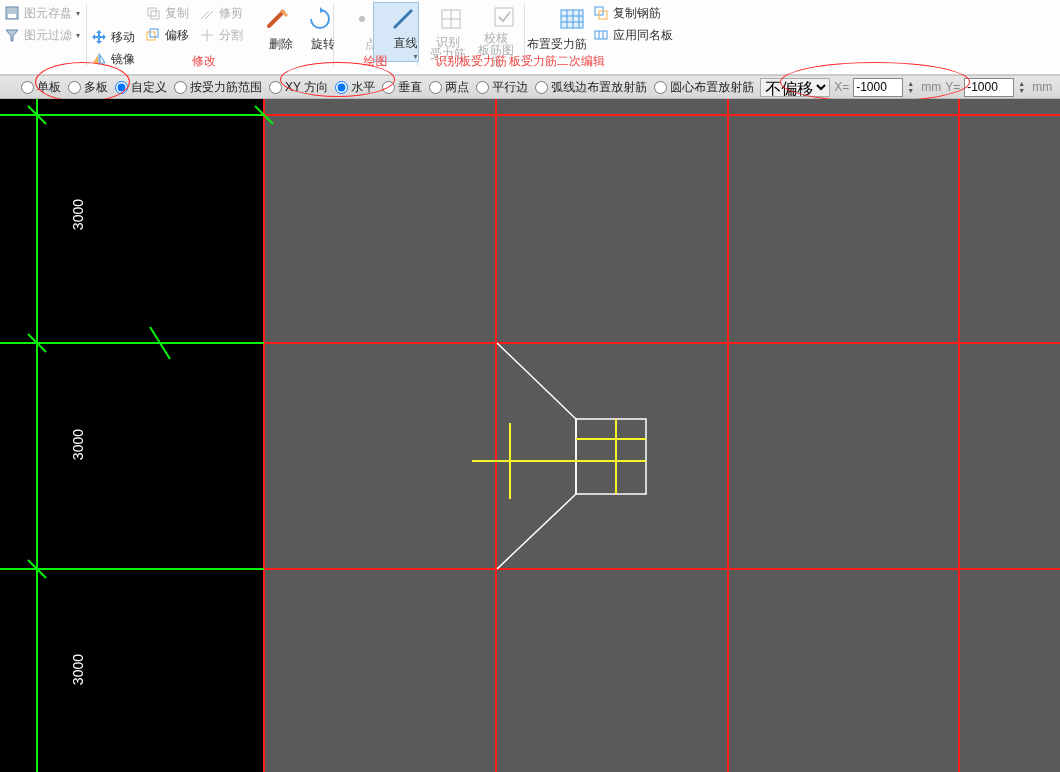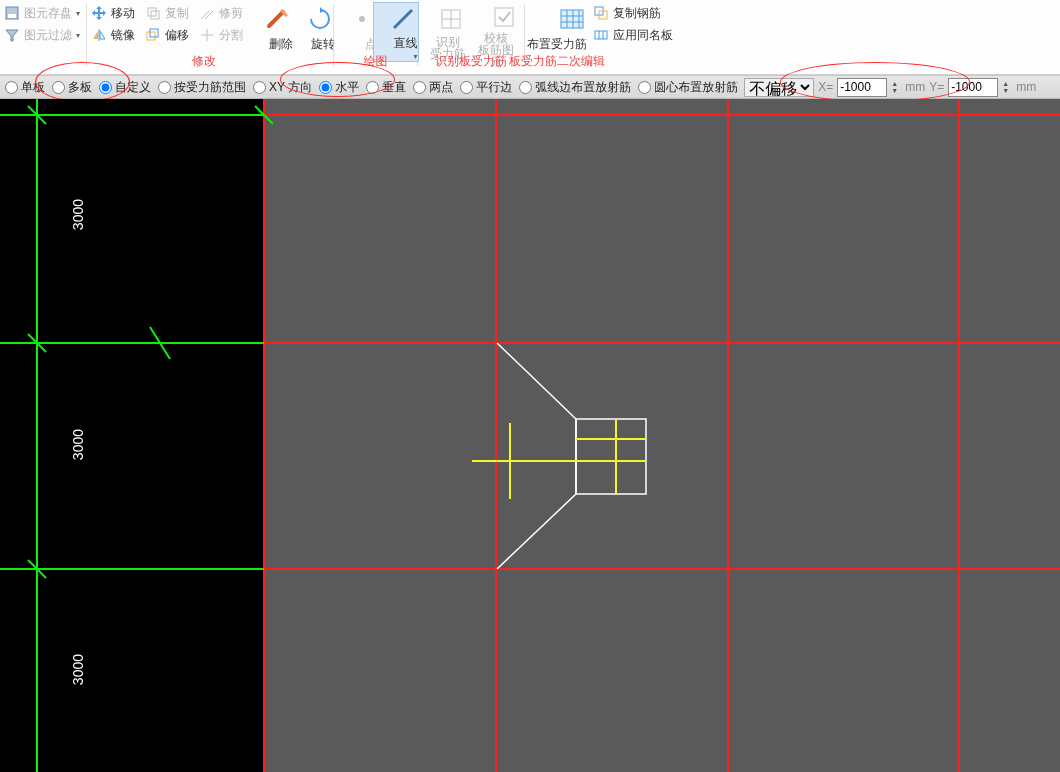--- a/index.html
+++ b/index.html
@@ -35,21 +35,21 @@
   .big-btn.disabled { color:#b0b0b0; }
   .big-btn.active { background:#d6e7f7; border:1px solid #a0c4e4; }
   .small-caret { font-size:8px; color:#666; }
 
   
   .optbar {
     width:100%; height:24px;
     background: linear-gradient(#e6e6e6,#d8d8d8);
     border-top:1px solid #c8c8c8; border-bottom:1px solid #b8b8b8;
     display:flex; align-items:center; font-size:12px; color:#222;
-    padding-left:2px; gap:4px; white-space:nowrap;
+    padding-left:18px; gap:4px; white-space:nowrap;
   }
   .optbar label { display:flex; align-items:center; gap:2px; }
   .optbar input[type=radio]{ margin:0 1px 0 3px; }
   .optbar .numbox {
     width:50px; height:19px; border:1px solid #888; background:#fff;
     font-size:12px; padding:0 2px; text-align:left;
   }
   .optbar .spin { width:10px; display:flex; flex-direction:column; line-height:7px; font-size:7px; color:#555; }
   .optbar select { height:19px; font-size:16px; border:1px solid #aaa; background:#f0f0f0; }
   .unit { color:#888; }
@@ -95,21 +95,21 @@
             <polygon points="2,3 14,3 9,9 9,14 7,14 7,9" fill="#b8c8d8" stroke="#6a8aaa"></polygon>
           </svg>
       </span>
       <span>图元过滤</span>
       <span class="small-caret">▾</span>
     </div>
   </div>
 
   <div class="vsep"></div>
 
-  <div class="ribbon-col stacked" style="width:54px;">
+  <div class="ribbon-col stacked" style="width:54px;margin-top:24px;">
     <div class="sitem">
       <span class="icon">
           <svg width="16" height="16">
             <path d="M8 1 L11 4 L9 4 L9 7 L12 7 L12 5 L15 8 L12 11 L12 9 L9 9 L9 12 L11 12 L8 15 L5 12 L7 12 L7 9 L4 9 L4 11 L1 8 L4 5 L4 7 L7 7 L7 4 L5 4 Z" fill="#4a9be8"></path>
           </svg>
         </span>
       <span>移动</span>
     </div>
     <div class="sitem">
       <span class="icon">

